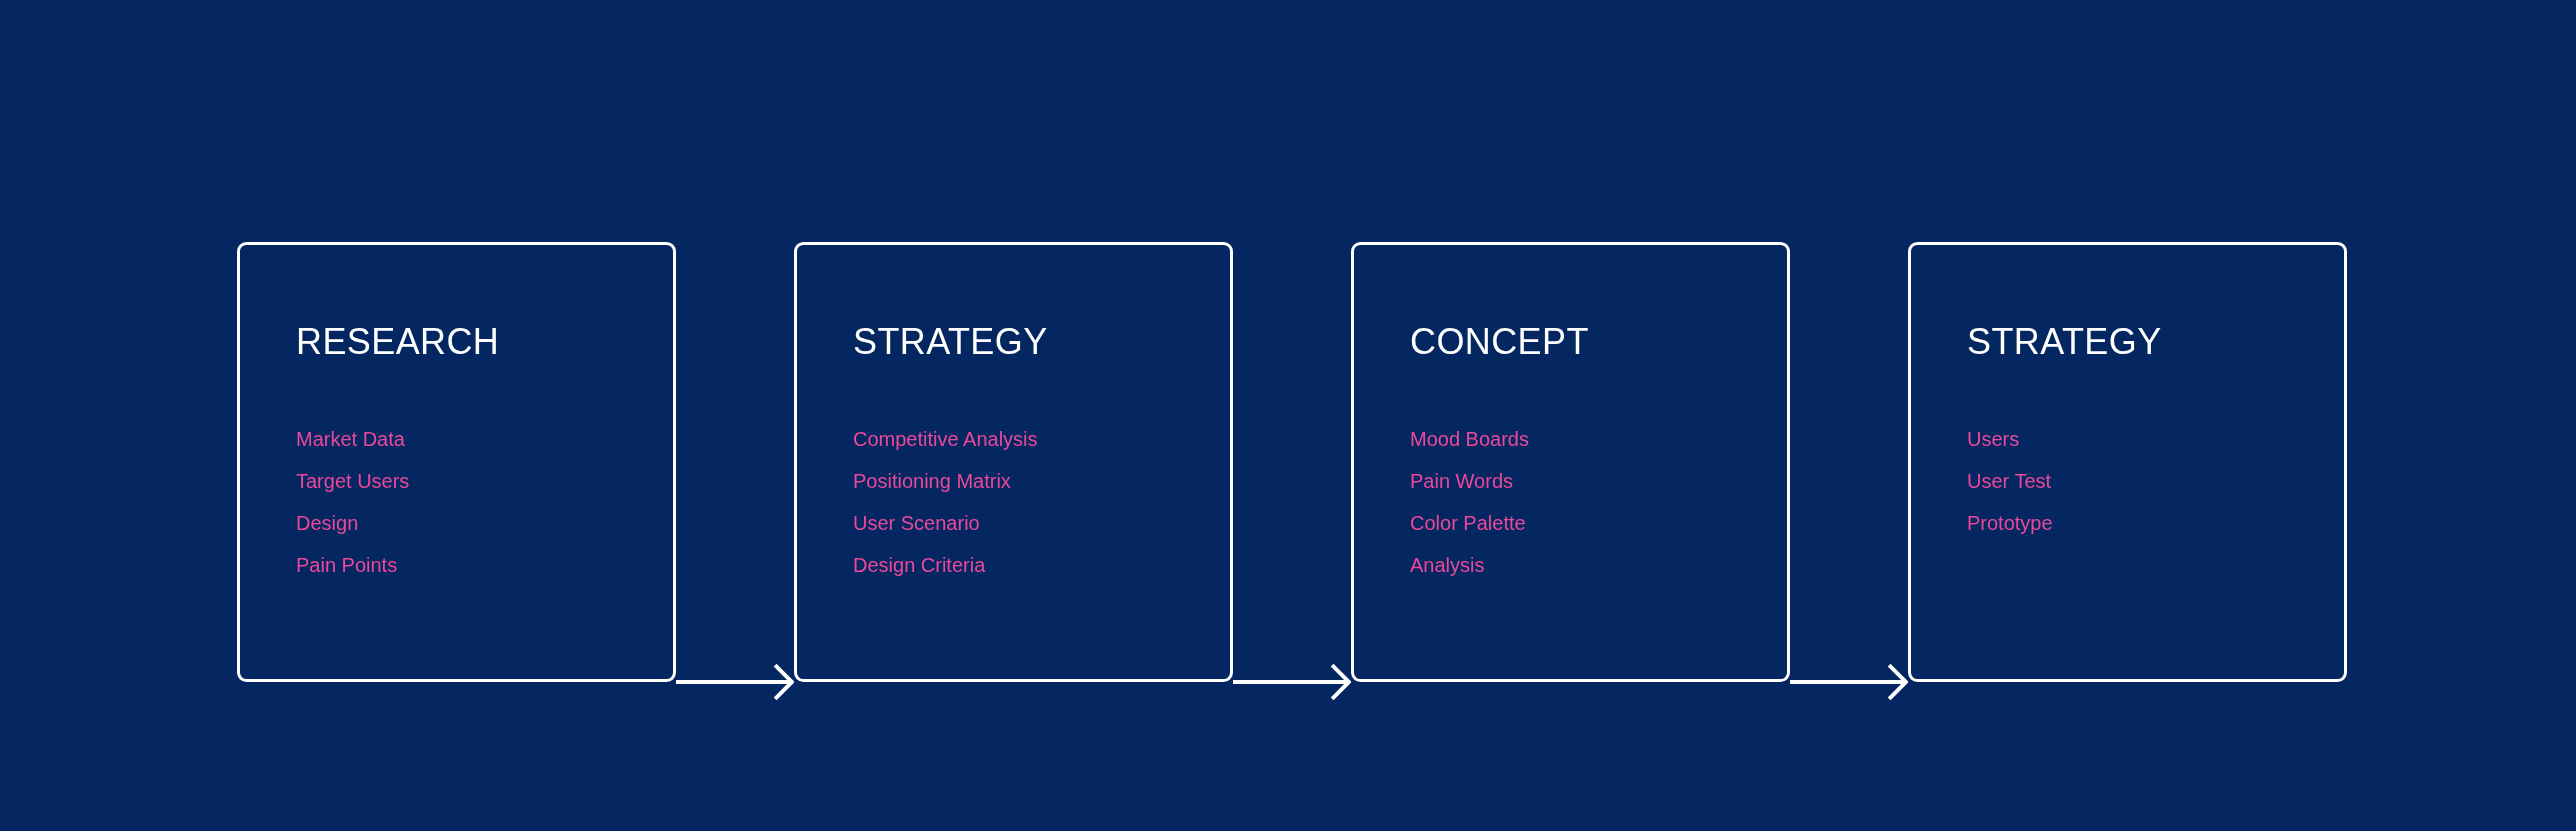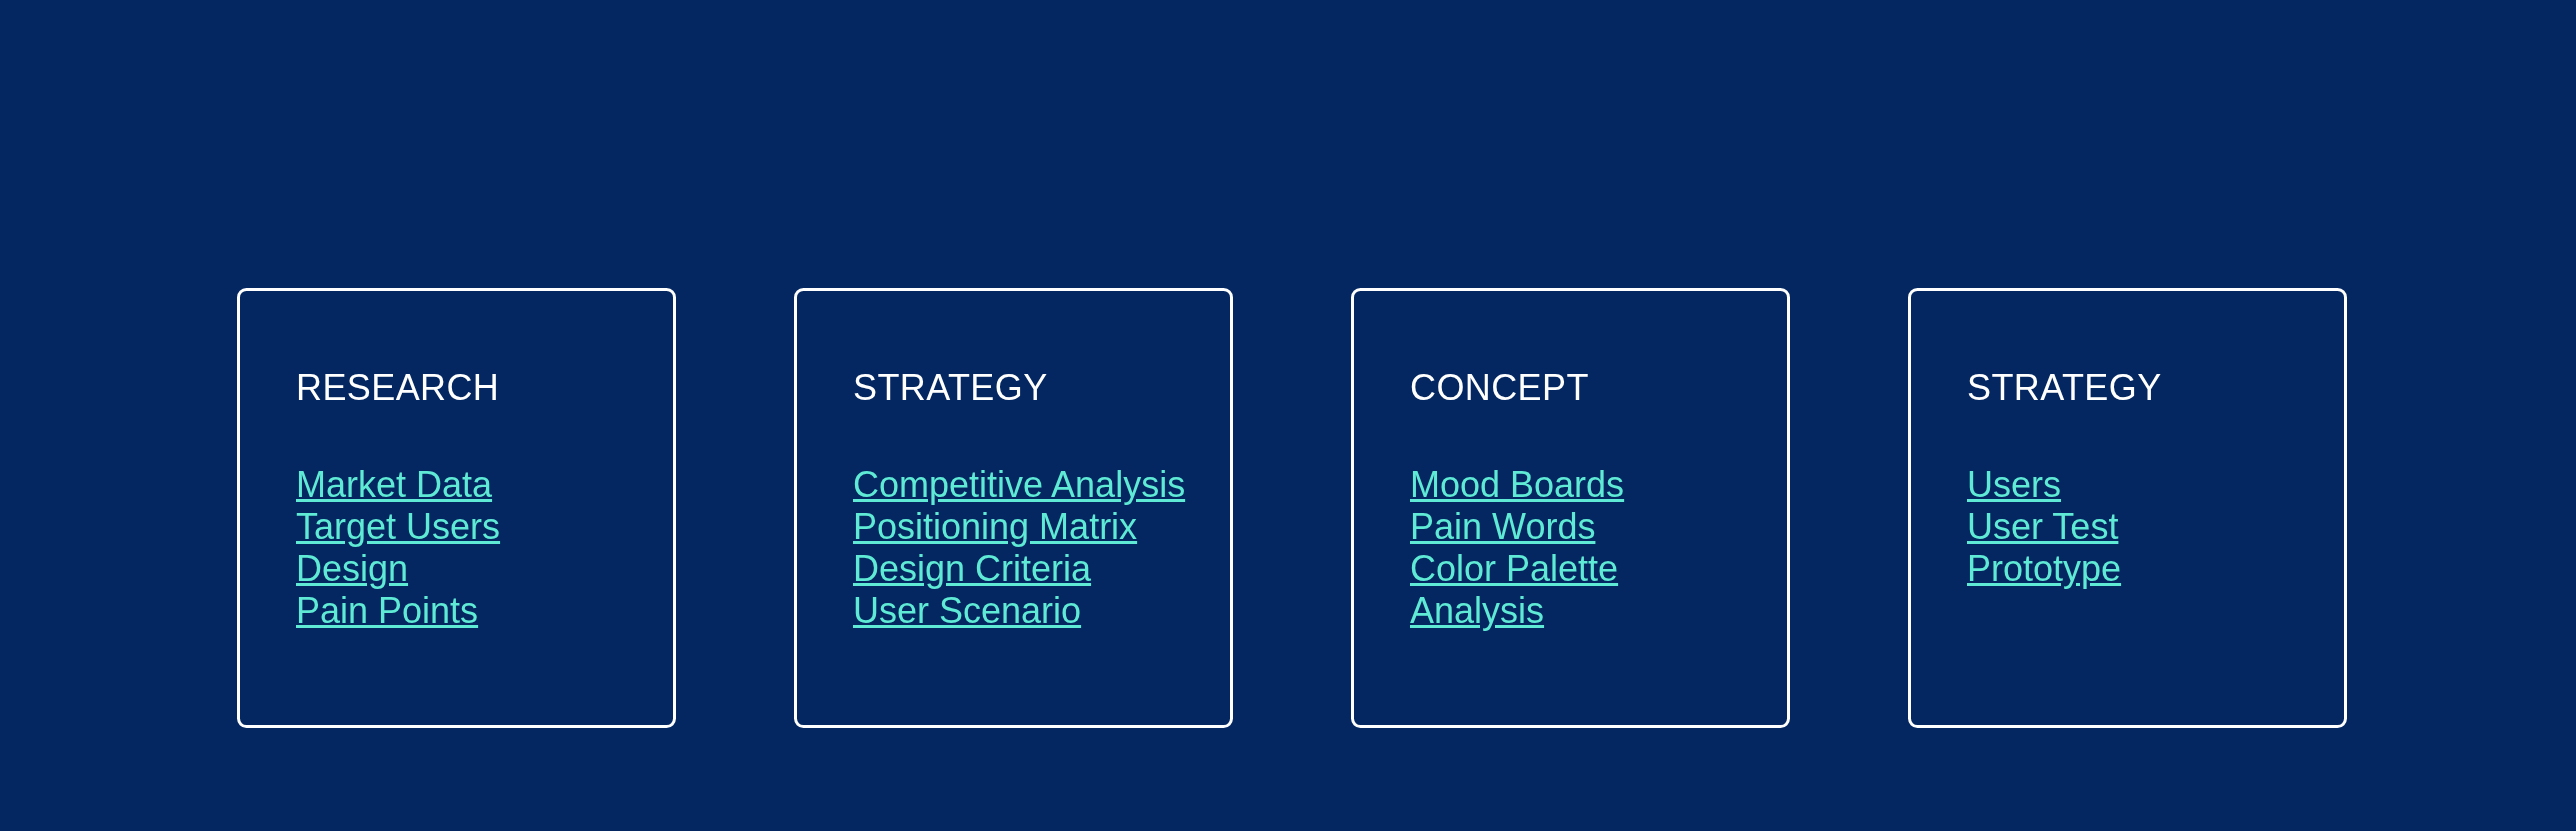--- a/index.html
+++ b/index.html
@@ -22,21 +22,21 @@
   }
 
   .flow-row {
     position: absolute;
     left: 237px;
     top: 196px;
     width: 2101px;
     height: 532px;
     display: flex;
     flex-direction: row;
-    align-items: flex-end;
+    align-items: center;
   }
 
   .stage-card {
     box-sizing: border-box;
     width: 439px;
     height: 440px;
     flex: 0 0 439px;
     border: 3.4px solid #ffffff;
     border-radius: 9.4px;
     background: transparent;
@@ -57,26 +57,25 @@
     letter-spacing: 0.4px;
     line-height: 1;
     white-space: nowrap;
   }
 
   .stage-items {
     margin-top: 58px;
   }
 
   .stage-item {
-    color: #5eead4;
-    font-size: 36px;
+    color: #ec4899;
+    font-size: 20px;
     font-weight: 400;
     line-height: 42px;
     white-space: nowrap;
-    text-decoration: underline;
   }
 
   .connector {
     flex: 0 0 118px;
     width: 118px;
     position: relative;
   }
 
   .connector svg {
     position: absolute;
@@ -111,22 +110,22 @@
         <polyline points="150,305 173,328 150,351" fill="none" stroke="#ffffff" stroke-width="6" stroke-linecap="square" stroke-linejoin="miter"></polyline>
       </svg>
     </div>
 
     <div class="stage-card">
       <div class="card-inner">
         <div class="stage-title">STRATEGY</div>
         <div class="stage-items">
           <div class="stage-item">Competitive Analysis</div>
           <div class="stage-item">Positioning Matrix</div>
+          <div class="stage-item">User Scenario</div>
           <div class="stage-item">Design Criteria</div>
-          <div class="stage-item">User Scenario</div>
         </div>
       </div>
     </div>
 
     <div class="connector">
       <svg viewBox="0 0 176 656" xmlns="http://www.w3.org/2000/svg">
         <line x1="0" y1="328" x2="172" y2="328" stroke="#ffffff" stroke-width="6"></line>
         <polyline points="150,305 173,328 150,351" fill="none" stroke="#ffffff" stroke-width="6" stroke-linecap="square" stroke-linejoin="miter"></polyline>
       </svg>
     </div>

